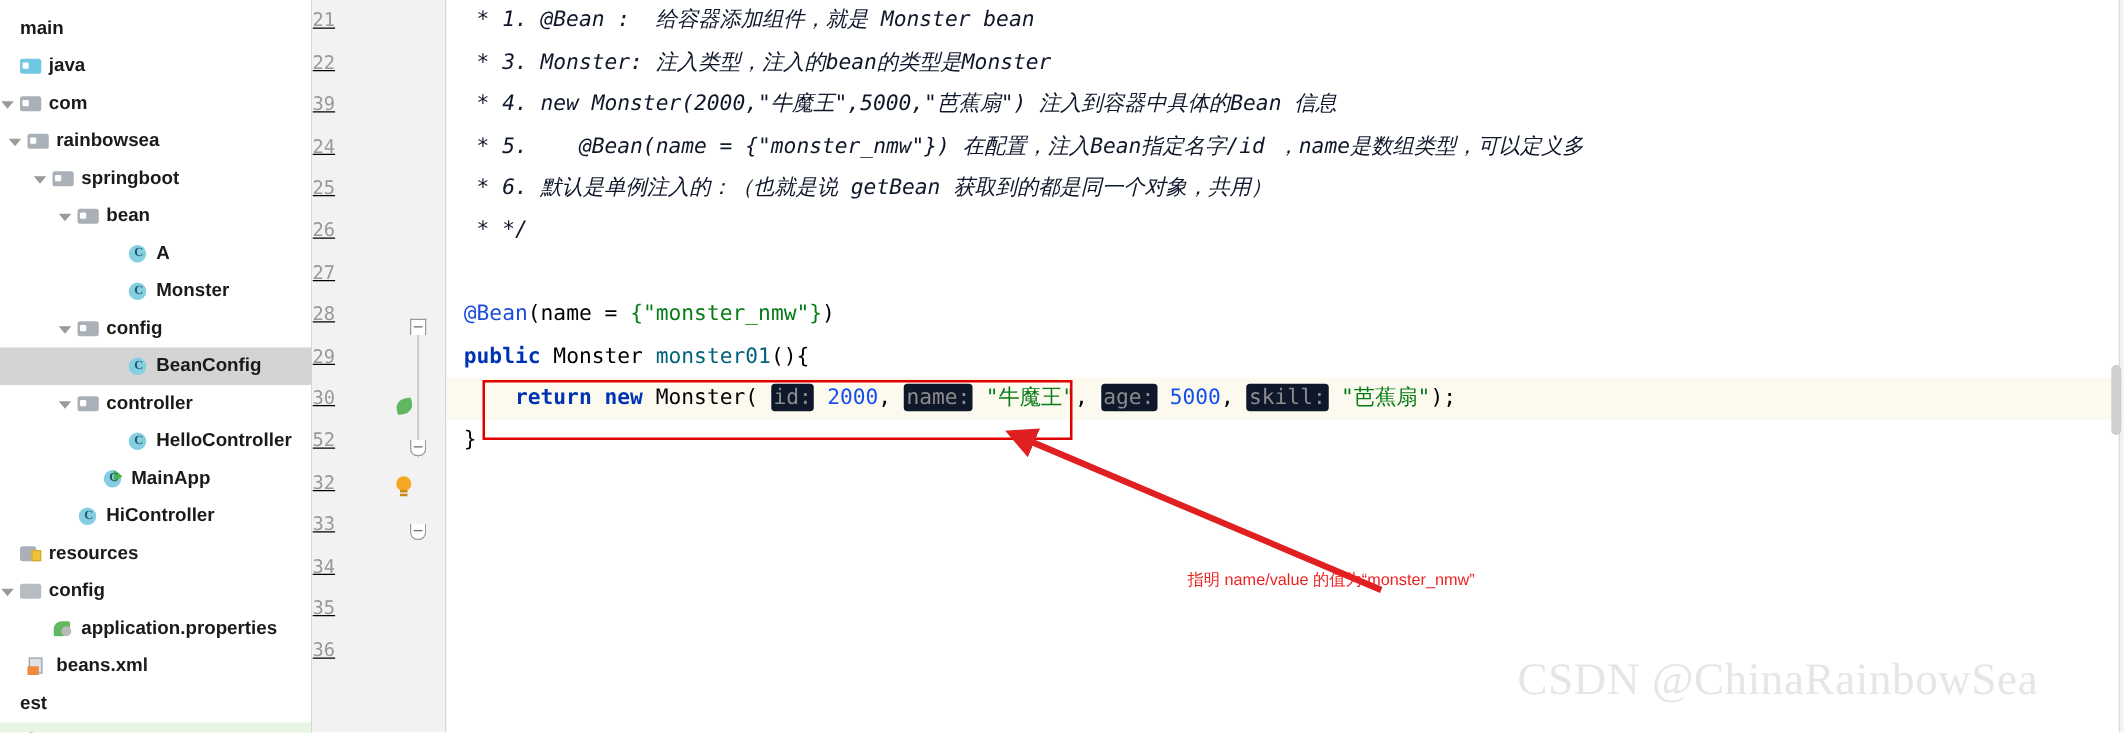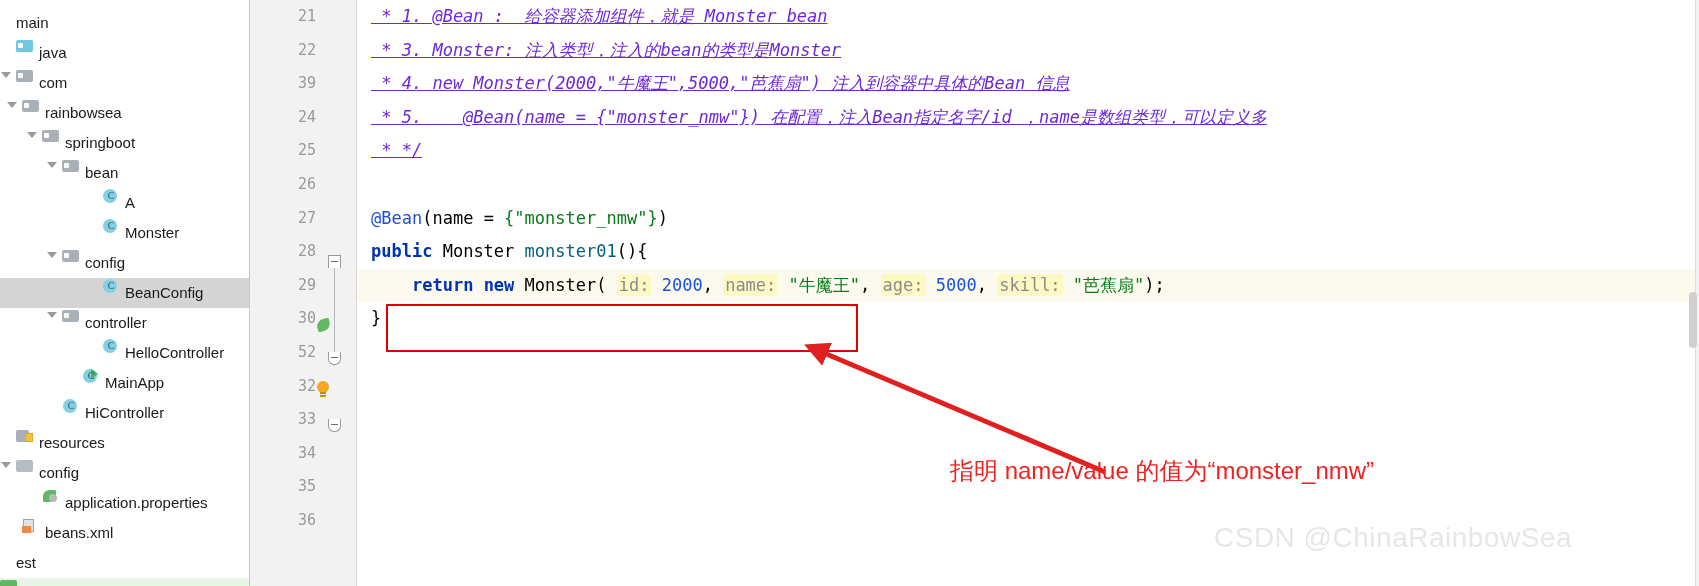--- a/index.html
+++ b/index.html
@@ -28,24 +28,26 @@
     background: #ffffff;
     border-right: 1px solid #c9c9c9;
     position: relative;
     overflow: hidden;
     padding-top: 8px;
     box-sizing: border-box;
   }
   .tree-row {
     height: 30px;
     display: flex;
+    align-items: center;
     white-space: nowrap;
     font-size: 15px;
     color: #1a1a1a;
     position: relative;
+    font-weight: bold;
   }
   .tree-row.selected { background: #d4d4d4; }
   .tree-row.green     { background: #e8f5e4; }
 
   .twisty {
     width: 13px;
     height: 13px;
     flex: 0 0 13px;
     margin-right: 3px;
     position: relative;
@@ -181,23 +183,24 @@
   }
   .gutter {
     position: absolute;
     left: 0; top: 0; bottom: 0;
     width: 106px;
     background: #f2f2f2;
     border-right: 1px solid #d6d6d6;
   }
   .linenums {
     position: absolute;
-    left: 12px; top: 0;
+    left: 0; top: 0;
     width: 58px;
-    text-align: right;
+    text-align: left;
+    text-decoration: underline;
   }
   .lnum {
     height: 33.6px;
     line-height: 33.6px;
     font-family: "DejaVu Sans Mono", monospace;
     font-size: 15px;
     color: #999999;
     padding-right: 4px;
     box-sizing: border-box;
   }
@@ -213,34 +216,33 @@
     font-family: "DejaVu Sans Mono", monospace;
     font-size: 17px;
     color: #000000;
     padding-left: 14px;
     box-sizing: border-box;
   }
   .cline.highlight-row {
     background: #fcfaef;
   }
   .cmt {
-    color: #6d28d9;
+    color: #0f172a;
     font-style: italic;
     font-family: "DejaVu Sans Mono", monospace;
-    text-decoration: underline;
   }
   .kw      { color: #0033b3; font-weight: bold; }
   .anno    { color: #1d4ed8; }
   .str     { color: #067d17; }
   .num     { color: #1750eb; }
   .type    { color: #000000; }
   .mname   { color: #00627a; }
   .hintp   {
     color: #8c8c8c;
-    background: #fef9c3;
+    background: #0f172a;
     border-radius: 3px;
     padding: 1px 2px;
   }
 
   
   .fold {
     position: absolute;
     left: 78px;
     width: 13px; height: 13px;
     border: 1px solid #9a9a9a;
@@ -300,29 +302,29 @@
 
   
   .redbox {
     position: absolute;
     border: 2px solid #e00000;
     pointer-events: none;
   }
   .annot-text {
     position: absolute;
     color: #ee2222;
-    font-size: 24px;
+    font-size: 13px;
     font-family: "Liberation Sans", sans-serif;
     white-space: nowrap;
   }
   .watermark {
     position: absolute;
     color: #e6e6e6;
-    font-size: 28px;
-    font-family: Liberation Sans, sans-serif;
+    font-size: 36px;
+    font-family: Liberation Serif, serif;
     white-space: nowrap;
     letter-spacing: 0.5px;
   }
   .arrow-svg {
     position: absolute;
     left: 0; top: 0;
     pointer-events: none;
   }
   .scroll-tick {
     position: absolute;
@@ -505,20 +507,21 @@
       <div class="fold end" style="top:352px;"></div>
       <div class="fold end" style="top:419px;"></div>
       <div class="bulb" style="top:380px;"></div>
     </div>
 
     <div class="code-area" id="code-area">
         <div class="cline"><span class="cmt"> * 1. @Bean :  给容器添加组件，就是 Monster bean</span></div>
         <div class="cline"><span class="cmt"> * 3. Monster: 注入类型，注入的bean的类型是Monster</span></div>
         <div class="cline"><span class="cmt"> * 4. new Monster(2000,"牛魔王",5000,"芭蕉扇") 注入到容器中具体的Bean 信息</span></div>
         <div class="cline"><span class="cmt"> * 5.    @Bean(name = {"monster_nmw"}) 在配置，注入Bean指定名字/id ，name是数组类型，可以定义多</span></div>
+        <div class="cline"><span class="cmt"> * 6. 默认是单例注入的：（也就是说 getBean 获取到的都是同一个对象，共用）</span></div>
         <div class="cline"><span class="cmt"> * */</span></div>
         <div class="cline"><span>&nbsp;</span></div>
         <div class="cline"><span class="anno">@Bean</span><span>(</span><span>name</span><span> = </span><span class="str">{</span><span class="str">"monster_nmw"</span><span class="str">}</span><span>)</span></div>
         <div class="cline"><span class="kw">public</span><span> </span><span class="type">Monster</span><span> </span><span class="mname">monster01</span><span>(){</span></div>
         <div class="cline highlight-row"><span>    </span><span class="kw">return</span><span> </span><span class="kw">new</span><span> </span><span class="type">Monster(</span><span> </span><span class="hintp">id:</span><span> </span><span class="num">2000</span><span>, </span><span class="hintp">name:</span><span> </span><span class="str">"牛魔王"</span><span>, </span><span class="hintp">age:</span><span> </span><span class="num">5000</span><span>, </span><span class="hintp">skill:</span><span> </span><span class="str">"芭蕉扇"</span><span>);</span></div>
         <div class="cline"><span>}</span></div>
         <div class="cline"><span>&nbsp;</span></div>
         <div class="cline"><span>&nbsp;</span></div>
         <div class="cline"><span>&nbsp;</span></div>
       </div>

